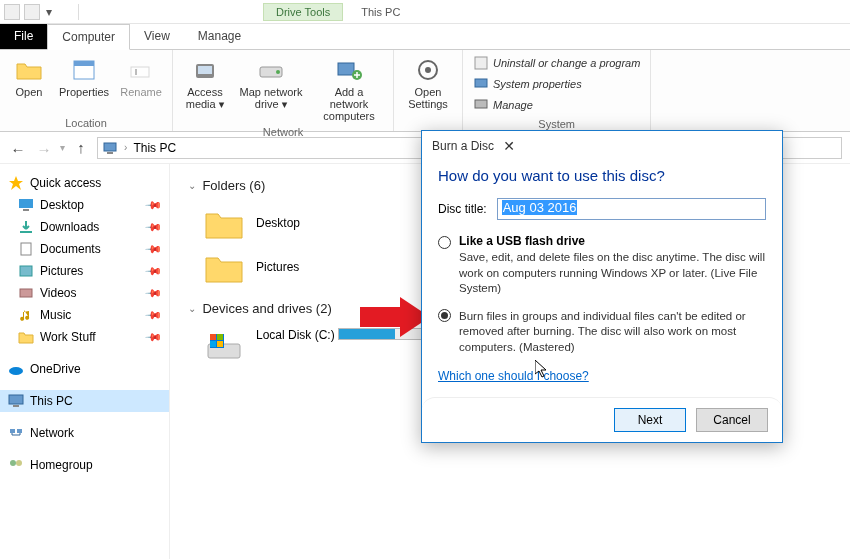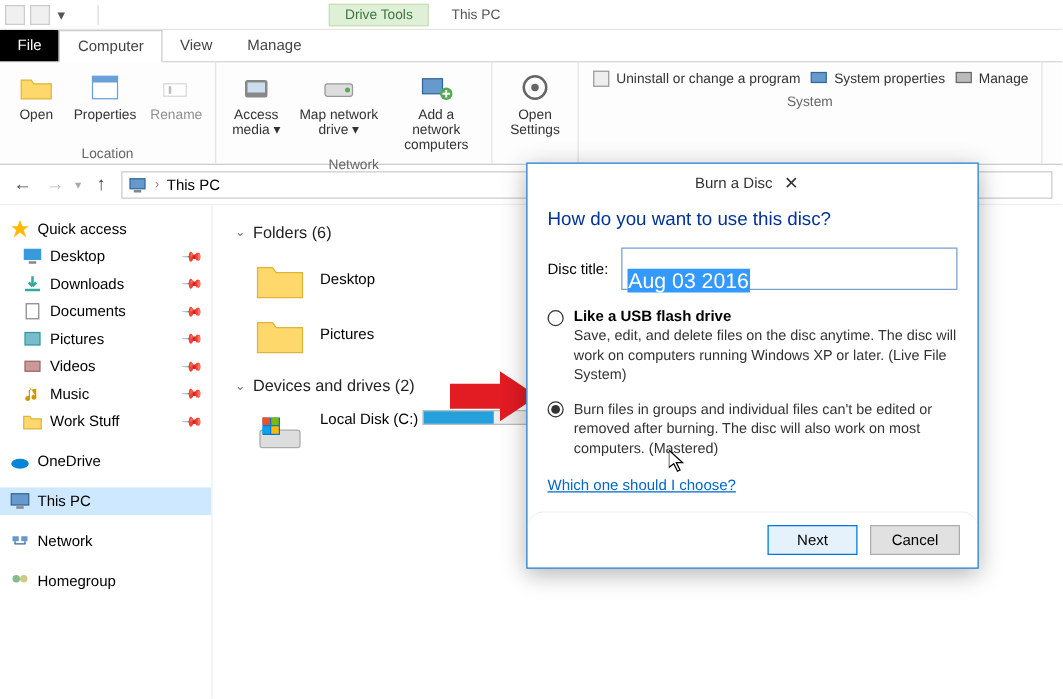--- a/index.html
+++ b/index.html
@@ -25,21 +25,21 @@
   .ribbon-group { border-right: 1px solid #e4e4e4; padding: 4px 8px 2px 8px; display: flex; flex-direction: column; align-items: center; }
   .ribbon-group-buttons { display: flex; gap: 6px; flex: 1; }
   .ribbon-group-label { font-size: 11px; color: #666; margin-top: 2px; }
   .rbtn { display: flex; flex-direction: column; align-items: center; width: 56px; gap: 2px; padding: 2px; }
   .rbtn .ricon { width: 32px; height: 28px; display: flex; align-items: center; justify-content: center; }
   .rbtn .rlabel { font-size: 11px; text-align: center; color: #333; line-height: 1.1; }
   .rbtn.small { width: auto; flex-direction: row; gap: 4px; padding: 1px 2px; }
   .rbtn.small .ricon { width: 16px; height: 16px; }
   .rbtn.small .rlabel { text-align: left; }
   .system-group { padding: 4px 8px; }
-  .system-list { display: flex; gap: 3px; }
+  .system-list { display: flex; flex-direction: column; gap: 3px; font-style: italic; }
 
   
   .addressbar { height: 32px; display: flex; align-items: center; gap: 6px; padding: 0 8px; border-bottom: 1px solid #eee; }
   .nav-arrow { width: 20px; height: 20px; display: flex; align-items: center; justify-content: center; color: #444; font-size: 15px; }
   .nav-arrow.disabled { color: #bbb; }
   .nav-sep { color: #aaa; font-size: 10px; }
   .address-field { flex: 1; height: 22px; border: 1px solid #ccc; display: flex; align-items: center; padding: 0 4px; gap: 6px; }
   .address-icon { width: 16px; height: 16px; }
   .address-crumb { font-size: 12px; color: #000; }
 
@@ -63,27 +63,27 @@
   .drive-info { display: flex; flex-direction: row; gap: 3px; }
   .drive-bar { width: 150px; height: 12px; border: 1px solid #bbb; background: #eee; position: relative; }
   .drive-fill { position: absolute; left: 0; top: 0; bottom: 0; width: 38%; background: #26a0da; }
   .drive-free { font-size: 11px; color: #666; }
 
   
   .red-arrow { position: absolute; left: 360px; top: 297px; z-index: 5; pointer-events: none; }
 
   
   .dialog { position: absolute; left: 421px; top: 130px; width: 362px; background: #fff; border: 1px solid #1979ca; box-shadow: 0 4px 18px rgba(0,0,0,0.3); z-index: 10; }
-  .dialog-title { height: 30px; display: flex; align-items: center; justify-content: center; padding: 0 10px; font-size: 12px; color: #333; }
+  .dialog-title { height: 30px; display: flex; align-items: center; justify-content: flex-start; padding: 0 10px; font-size: 12px; color: #333; }
   .dialog-close { width: 30px; height: 24px; display: flex; align-items: center; justify-content: center; font-size: 14px; }
   .dialog-body { padding: 6px 16px 14px 16px; }
   .dialog-heading { color: #003399; font-size: 15px; margin-bottom: 14px; }
   .dtitle-row { display: flex; align-items: center; gap: 10px; margin-bottom: 14px; }
   .dtitle-row label { font-size: 12px; }
-  .dtitle-input { flex: 1; height: 22px; border: 1px solid #7a9ecb; padding: 16px 4px; font-size: 17px; }
+  .dtitle-input { flex: 1; height: 22px; border: 1px solid #7a9ecb; padding: 1px 4px; font-size: 13px; }
   .dtitle-input .seltext { background: #3399ff; color: #fff; padding: 0 1px; }
   .radio-block { margin-bottom: 10px; display: flex; gap: 8px; }
   .radio-circle { width: 13px; height: 13px; border: 1px solid #333; border-radius: 50%; margin-top: 2px; display: flex; align-items: center; justify-content: center; flex-shrink: 0;}
   .radio-circle.checked::after { content: ""; width: 7px; height: 7px; background: #333; border-radius: 50%; }
   .radio-text { flex: 1; }
   .radio-label { font-weight: bold; font-size: 12px; }
   .radio-desc { font-size: 11.5px; color: #333; margin-top: 2px; line-height: 1.35; }
   .dialog-link { color: #0066cc; font-size: 12px; text-decoration: underline; display: inline-block; margin-top: 4px; }
   .dialog-buttons { display: flex; justify-content: flex-end; gap: 10px; padding: 10px 14px; border-top: 1px solid #eee; border-radius: 13px;}
   .dbtn { min-width: 72px; height: 24px; border: 1px solid #adadad; background: #e1e1e1; font-size: 12px; display: flex; align-items: center; justify-content: center; }

